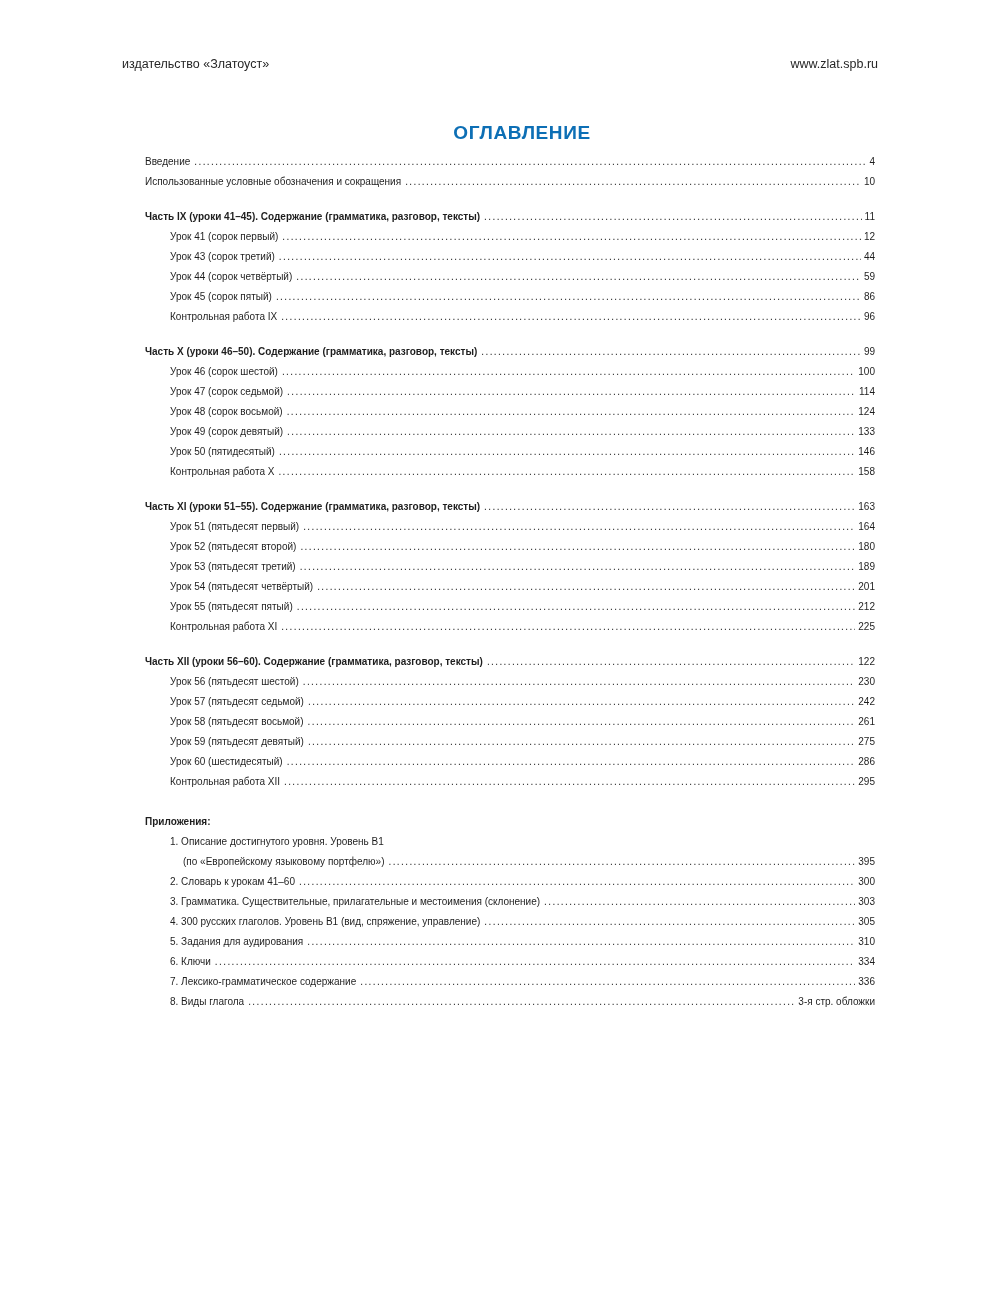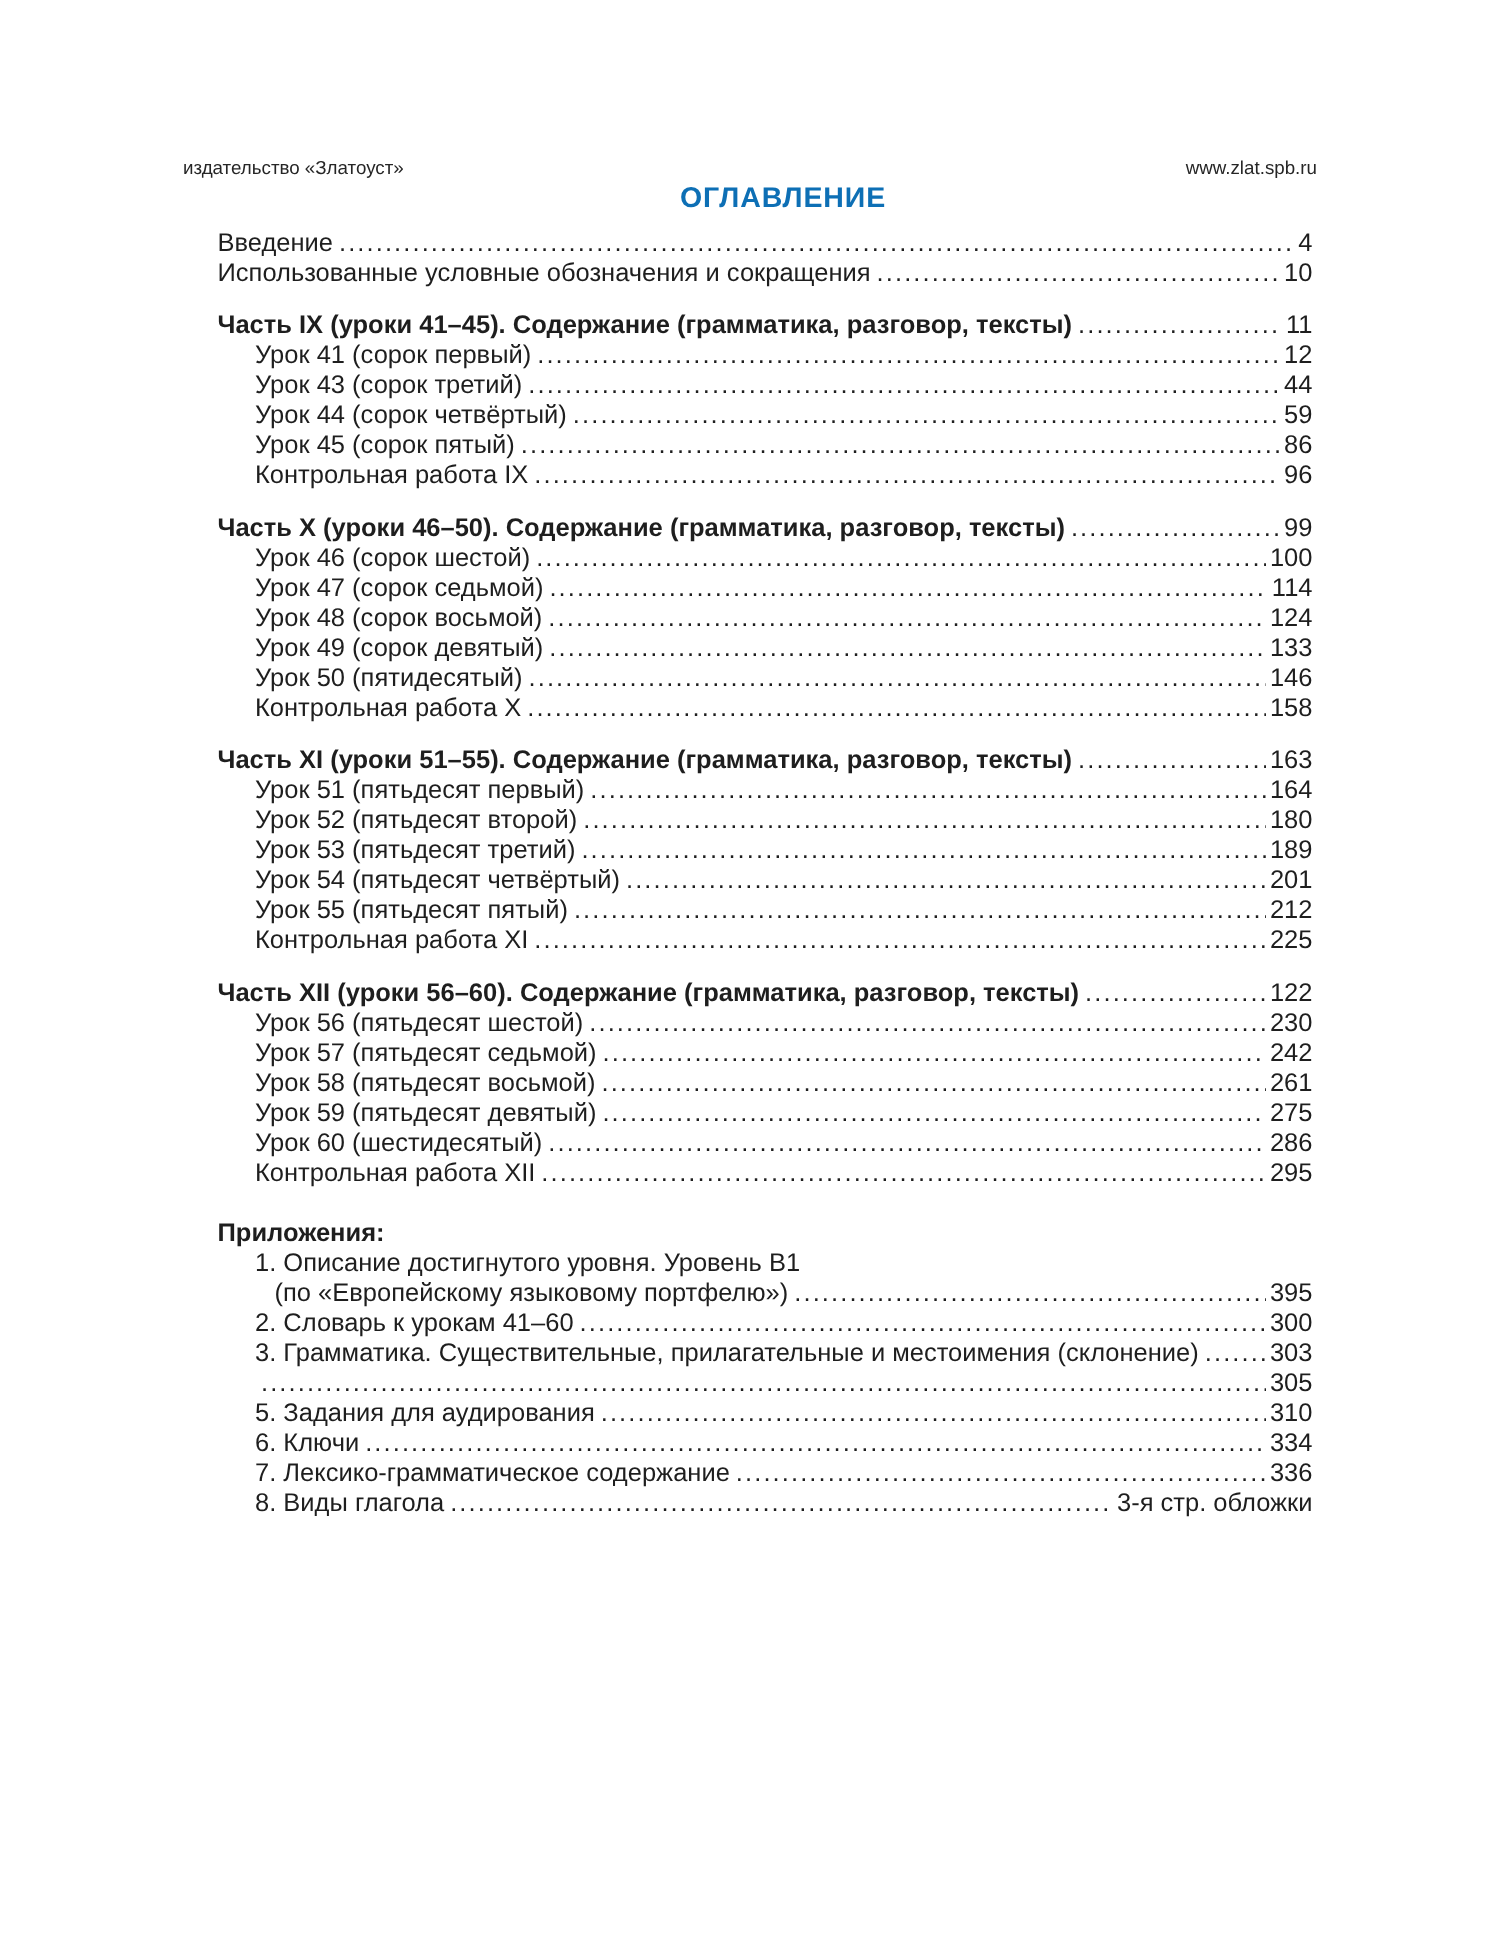--- a/index.html
+++ b/index.html
@@ -14,39 +14,38 @@
   }
   .header {
     position: absolute;
     top: 57px;
     left: 122px;
     right: 122px;
     display: flex;
     justify-content: space-between;
     font-size: 12.5px;
     color: #262626;
-    margin-top: 48px;
   }
   .title {
     position: absolute;
     top: 110px;
     left: 145px;
     width: 730px;
     margin: 12px;
     text-align: center;
     font-size: 19px;
     font-weight: bold;
     letter-spacing: 0.6px;
   }
   .content {
     position: absolute;
     top: 152px;
     left: 145px;
     width: 730px;
-    font-size: 17px;
+    font-size: 10px;
   }
   .toc-row {
     display: flex;
     align-items: baseline;
     line-height: 20px;
   }
   .toc-row.indent { padding-left: 25px; }
   .toc-row.indent2 { padding-left: 38px; }
   .toc-row.bold .toc-label { font-weight: bold; }
   .toc-label { white-space: nowrap; }
@@ -251,20 +250,21 @@
     <span class="toc-label">2. Словарь к урокам 41–60</span>
     <span class="toc-dots"></span>
     <span class="toc-page">300</span>
   </div>
           <div class="toc-row indent">
     <span class="toc-label">3. Грамматика. Существительные, прилагательные и местоимения (склонение)</span>
     <span class="toc-dots"></span>
     <span class="toc-page">303</span>
   </div>
           <div class="toc-row indent">
+    <span class="toc-label">4. 300 русских глаголов. Уровень B1 (вид, спряжение, управление)</span>
     <span class="toc-dots"></span>
     <span class="toc-page">305</span>
   </div>
           <div class="toc-row indent">
     <span class="toc-label">5. Задания для аудирования</span>
     <span class="toc-dots"></span>
     <span class="toc-page">310</span>
   </div>
           <div class="toc-row indent">
     <span class="toc-label">6. Ключи</span>

